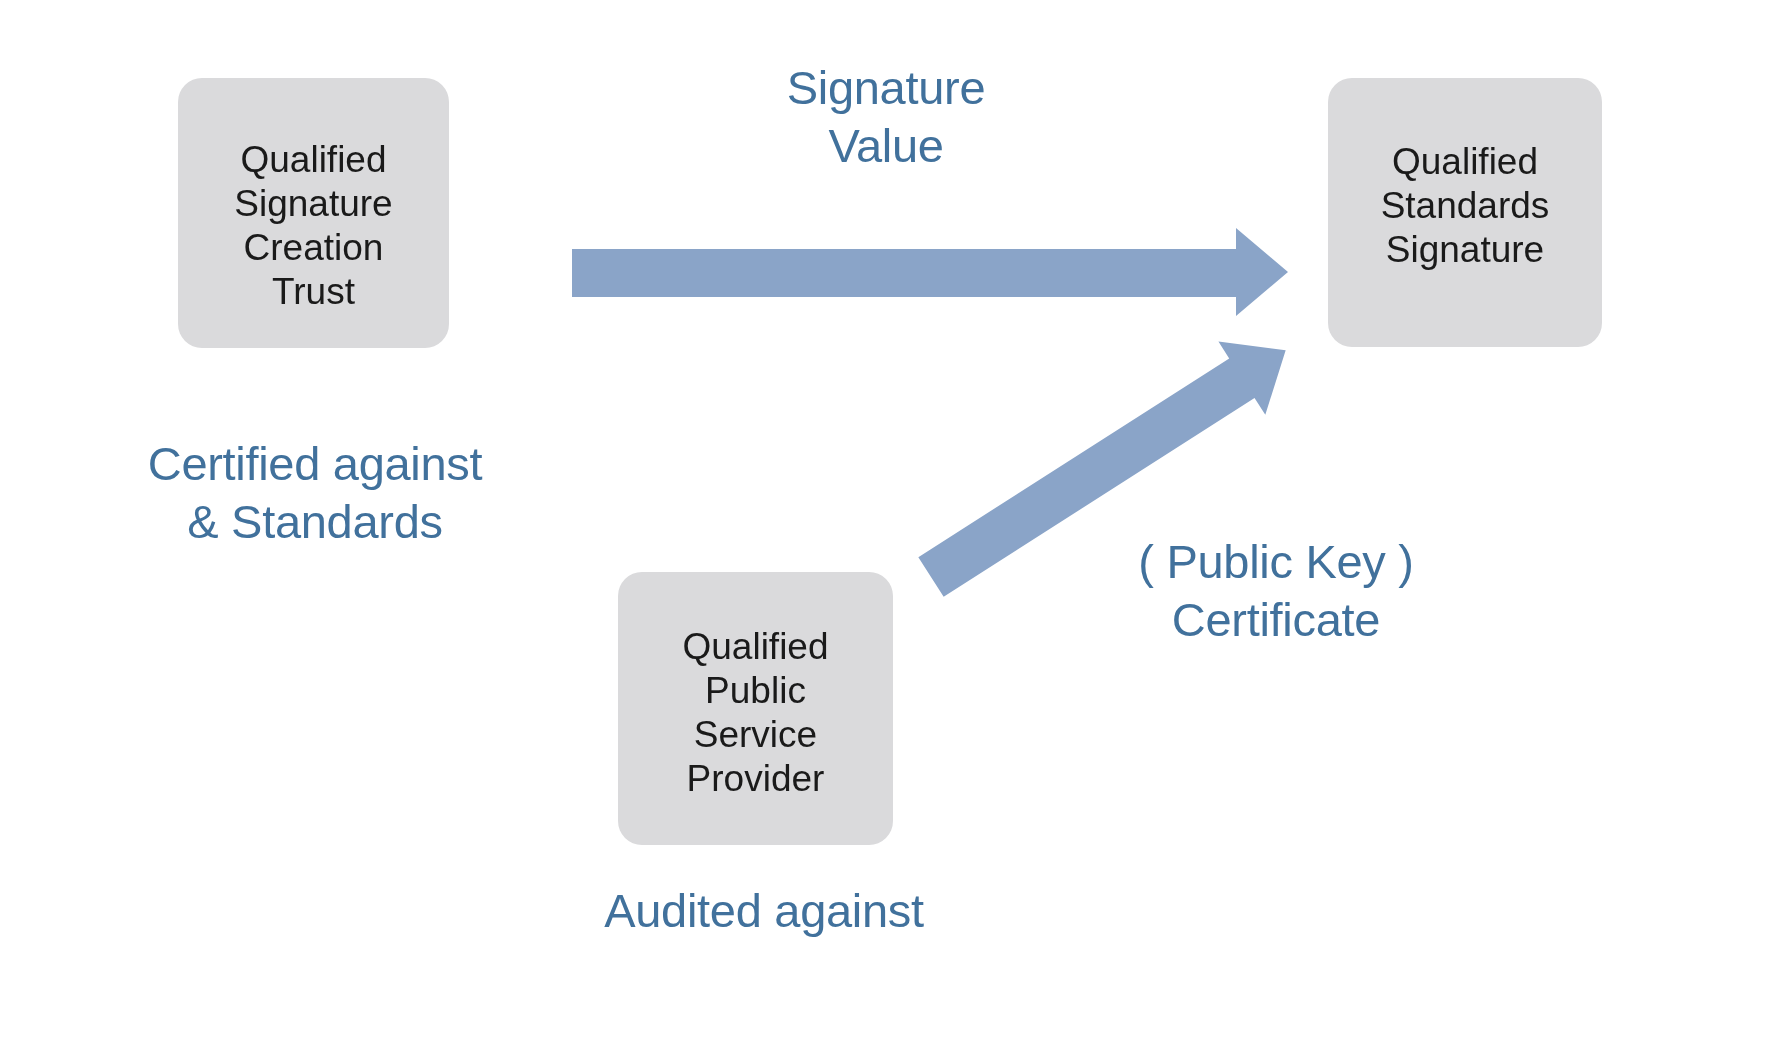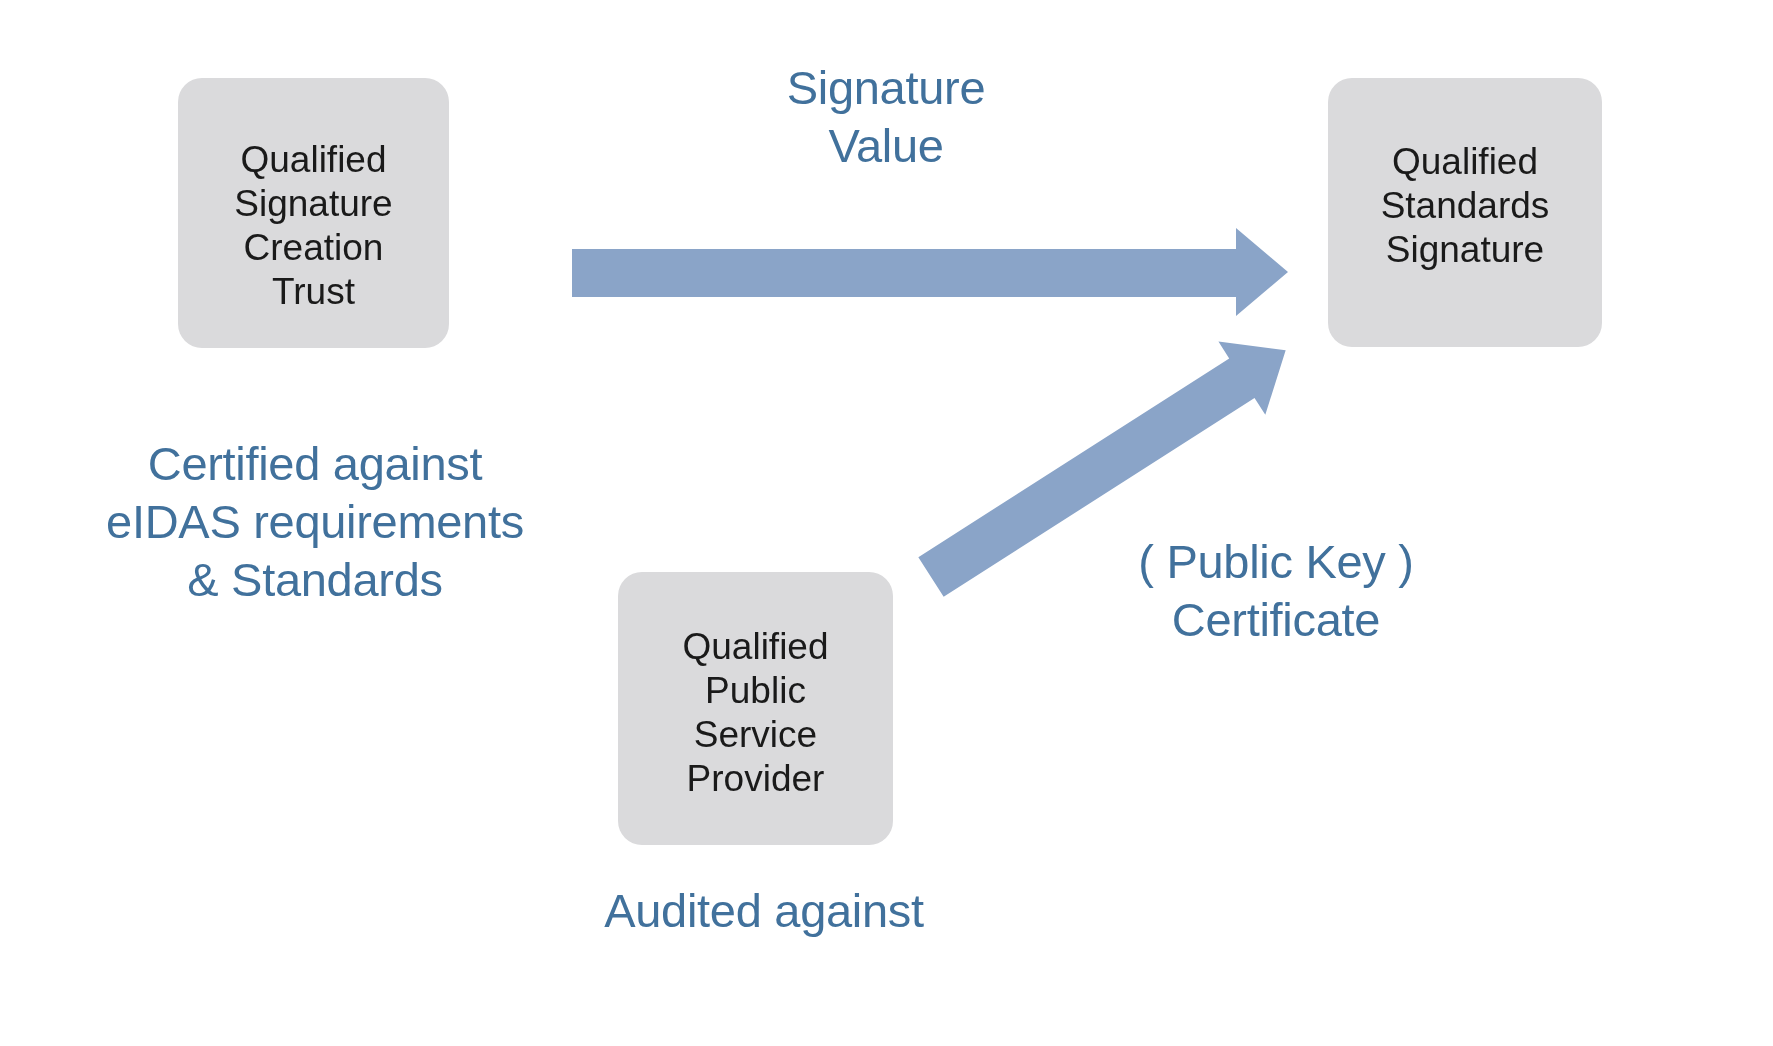--- a/index.html
+++ b/index.html
@@ -92,21 +92,20 @@
     <span class="line">Signature</span>
   </div>
 
   <div class="blue-label" id="label-sig-value" style="color: rgb(65, 113, 156);">
     <span class="line">Signature</span>
     <span class="line">Value</span>
   </div>
 
   <div class="blue-label" id="label-certified" style="color: rgb(65, 113, 156);">
     <span class="line">Certified against</span>
-    <span class="line">eIDAS requirements</span>
     <span class="line">&amp; Standards</span>
   </div>
 
   <div class="blue-label" id="label-audited" style="color: rgb(65, 113, 156);">
     <span class="line">Audited against</span>
   </div>
 
   <div class="blue-label" id="label-certificate" style="color: rgb(65, 113, 156);">
     <span class="line">( Public Key )</span>
     <span class="line">Certificate</span>

